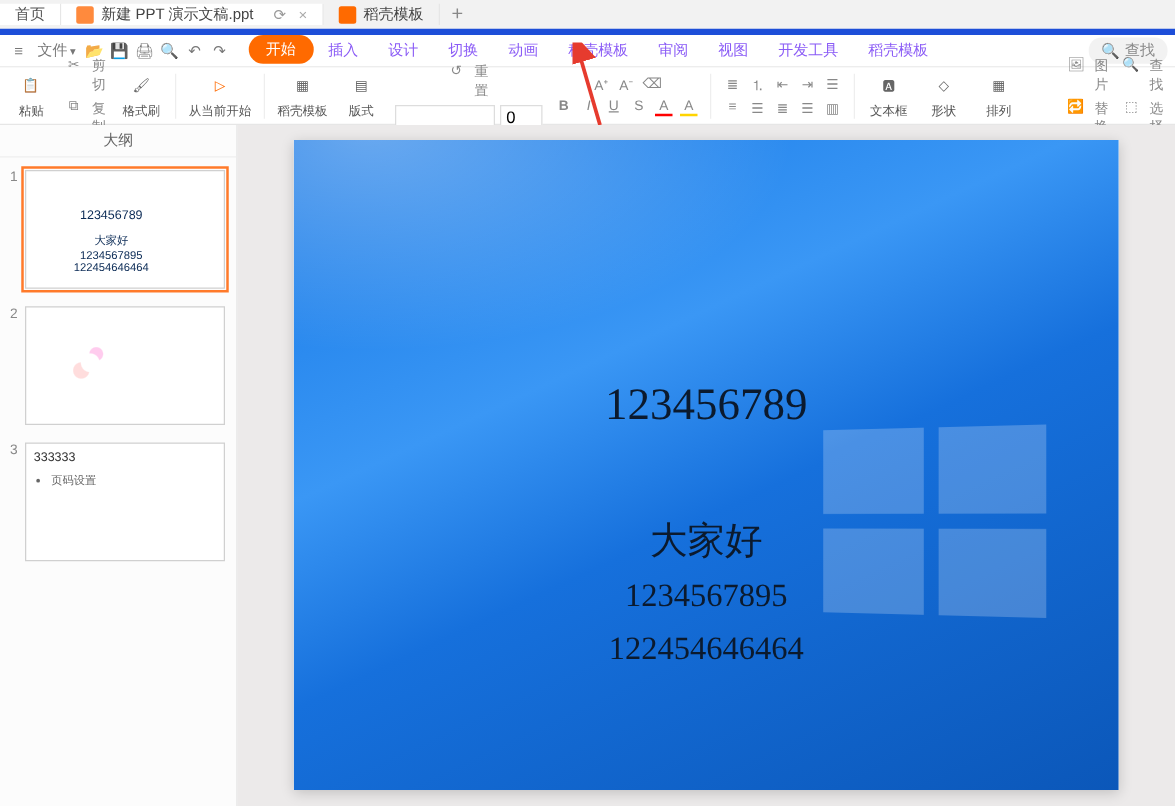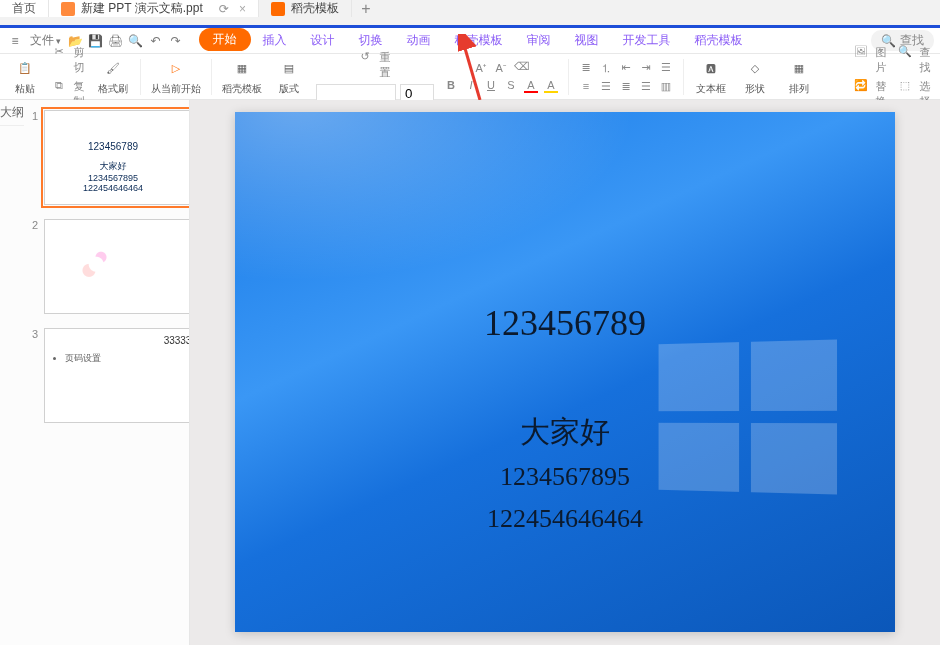--- a/index.html
+++ b/index.html
@@ -1,17 +1,17 @@
 <!DOCTYPE html>
 <html><head>
 <meta charset="utf-8">
 <style>
 *{box-sizing:border-box;margin:0;padding:0;font-family:"Microsoft YaHei",Arial,sans-serif}
 body{background:#f7f7f7;width:940px;height:645px;overflow:hidden;font-size:12px;color:#444}
-.tabbar{height:28px;background:#f2f2f2;display:flex;align-items:flex-start;border-bottom:3px solid #1d4ed8}
+.tabbar{height:28px;background:#f2f2f2;display:flex;align-items:center;border-bottom:5px solid #1d4ed8}
 .tab{display:flex;align-items:center;padding:0 12px;gap:6px;border-right:1px solid #e6e6e6;cursor:pointer}
 .tab.home{background:#fff;color:#555}
 .tab.active{background:#fff}
 .tab .ico{width:14px;height:14px;display:inline-block}
 .ico-wps{background:#ff6a00;border-radius:2px}
 .ico-ppt{background:#ff8a3d;border-radius:2px}
 .tab-add{width:28px;display:flex;align-items:center;justify-content:center;color:#888;font-size:16px}
 .tab .close{margin-left:4px;color:#aaa}
 .menubar{height:26px;background:#fff;display:flex;align-items:center;padding:0 6px;gap:4px;border-bottom:1px solid #e8e8e8}
 .mb-left{display:flex;align-items:center;gap:2px}
@@ -27,37 +27,37 @@
 .rgroup .rlab{font-size:10px;color:#555;white-space:nowrap}
 .rsep{width:1px;height:36px;background:#eee}
 .rfont{display:flex;align-items:center;gap:4px}
 .rfont input{width:80px;height:20px;border:1px solid #ddd;padding:0 4px}
 .rfont .fsz{width:34px}
 .rrows{display:flex;flex-direction:column;gap:4px;align-items:center}
 .riconrow{display:flex;gap:6px;color:#888}
 .riconrow span{width:14px;text-align:center}
 .rend{margin-left:auto;display:flex;gap:10px}
 .workspace{display:flex;height:calc(645px - 28px - 26px - 46px)}
-.sidepanel{width:190px;background:#fcfcfc;border-right:1px solid #e6e6e6;display:flex;flex-direction:row}
+.sidepanel{width:190px;background:#fcfcfc;border-right:1px solid #e6e6e6;display:flex;flex-direction:column}
 .sp-tabs{display:flex;border-bottom:1px solid #eee;height:26px;align-items:flex-end}
 .sp-tabs .spt{flex:1;text-align:center;padding:4px 0;color:#666;font-size:12px;cursor:pointer}
 .sp-tabs .spt.active{border-bottom:2px solid #ff6a00;color:#333}
 .thumbs{flex:1;overflow:auto;padding:10px}
 .thumb{position:relative;margin-bottom:14px}
 .thumb .num{position:absolute;left:-2px;top:0;font-size:11px;color:#888}
 .thumb .tinner{margin-left:10px;width:160px;height:95px;border:1px solid #d0d0d0;background:#fff}
 .thumb.sel .tinner{outline:2px solid #ff7a2a;outline-offset:1px}
 .t1{background:linear-gradient(160deg,#1a6fd8,#2f8ff0 40%,#0e5fc4);position:relative}
 .t1 .winlogo{position:absolute;right:12px;top:36px;width:26px;height:22px;display:grid;grid-template-columns:1fr 1fr;grid-template-rows:1fr 1fr;gap:2px;opacity:.35}
 .t1 .winlogo div{background:#fff}
 .t1 .txt{position:absolute;left:38px;top:30px;color:#0a2a55;font-size:9px;text-align:center}
 .t2{background:linear-gradient(#9fb29a,#7f9478);position:relative;overflow:hidden}
 .t2::after{content:"";position:absolute;left:20px;top:24px;width:60px;height:44px;background:radial-gradient(circle at 30% 30%,#fff 0 6px,transparent 7px),radial-gradient(circle at 52% 46%,#fff 0 7px,transparent 8px),radial-gradient(circle at 40% 60%,#fdd 0 6px,transparent 7px),radial-gradient(circle at 60% 30%,#fce 0 5px,transparent 6px)}
 .t3{background:#fff;padding:6px;color:#333;font-size:10px}
-.t3 .tt{text-align:right;margin-bottom:6px}
+.t3 .tt{text-align:left;margin-bottom:6px}
 .t3 ul{list-style:disc;margin-left:14px;color:#666;font-size:9px}
 .canvas{flex:1;background:#eceaea;display:flex;align-items:flex-start;justify-content:center;padding:12px 0 0 0;position:relative}
 .slide{width:660px;height:520px;background:#fff;box-shadow:0 2px 10px rgba(0,0,0,.18);position:relative;overflow:hidden}
 .wall{position:absolute;inset:0;background:linear-gradient(155deg,#1678e6 0%,#3a97f5 35%,#1670dc 55%,#0b57b9 100%)}
 .light{position:absolute;left:-40px;top:-60px;width:500px;height:260px;background:radial-gradient(ellipse at 20% 20%,rgba(255,255,255,.35),transparent 60%)}
 .winbig{position:absolute;right:60px;top:230px;width:180px;height:150px;display:grid;grid-template-columns:1fr 1fr;grid-template-rows:1fr 1fr;gap:12px;opacity:.22;transform:perspective(400px) rotateY(-8deg)}
 .winbig div{background:#fff}
 .stext{position:absolute;left:0;right:0;text-align:center;color:#0b1a2e;font-family:SimSun,serif}
 .s1{top:190px;font-size:36px}
 .s2{top:300px;font-size:30px}

